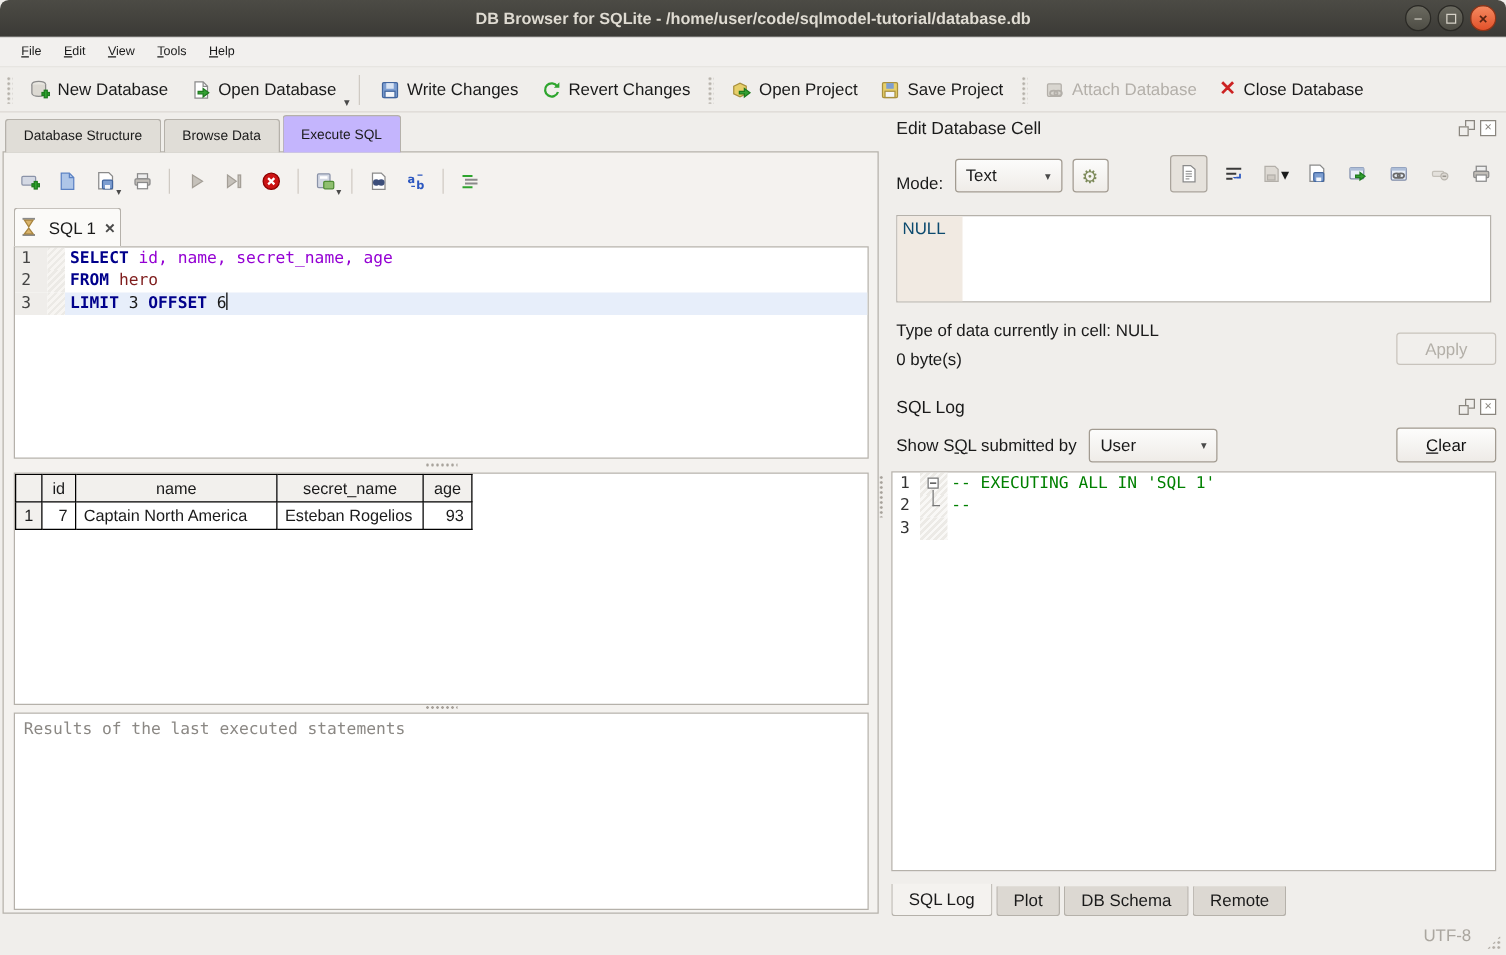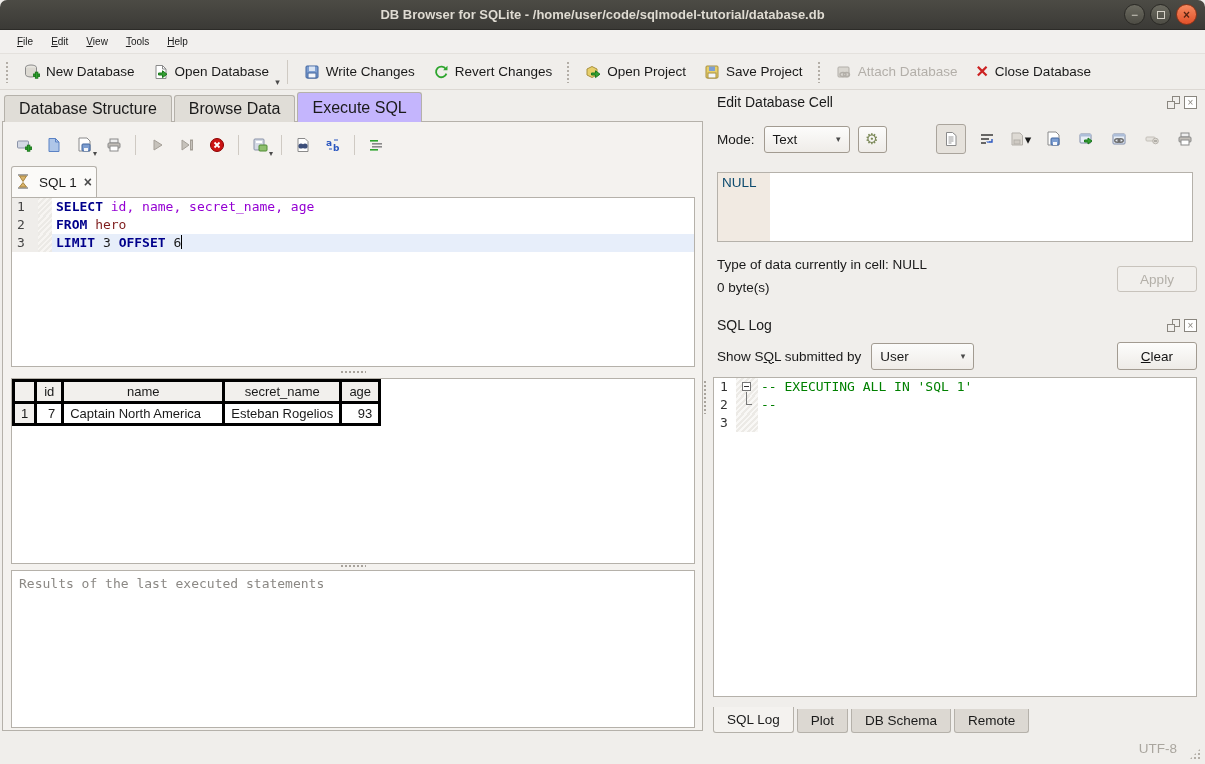--- a/index.html
+++ b/index.html
@@ -35,21 +35,21 @@
   .caret { font-size:9px; color:#4a4a4a; margin-left:-3px; align-self:flex-end; padding-bottom:2px; }
   .icon16 { width:16px; height:16px; display:inline-block; flex:none; }
   .bigx { color:#cc2222; font-weight:bold; font-size:16px; line-height:16px; }
 
   
   .content { position:absolute; left:0; top:90px; width:1205px; height:643px; }
 
   
   .tabbar { position:absolute; left:4px; top:2px; display:flex; align-items:flex-end; z-index:3; }
   .tab { height:27px; padding:4px 14px; background:#e0ddd7; border:1px solid #b5b1aa; border-bottom:none;
-    margin-right:2px; font-size:16px; border-radius:3px 3px 0 0; display:flex; align-items:center; }
+    margin-right:2px; font-size:11px; border-radius:3px 3px 0 0; display:flex; align-items:center; }
   .tab.active { height:30px; background:#c4b5fd; position:relative; z-index:4; }
 
   .tabframe { position:absolute; left:2px; top:31px; width:701px; height:610px;
     background:#f4f2ef; border:1px solid #b5b1aa; }
 
   
   .sqltoolbar { position:absolute; left:8px; top:8px; height:30px; display:flex; align-items:center; gap:4px; }
   .sbtn { width:26px; height:26px; display:flex; align-items:center; justify-content:center; border-radius:3px; position:relative; }
   .ssep { width:1px; height:20px; background:#cfcac3; margin:0 4px; }
   .sbtn .dd { position:absolute; right:0px; bottom:0px; font-size:8px; color:#4a4a4a; }
@@ -73,21 +73,21 @@
   .tok-tbl { color:#7f1d1d; }
   .tok-num { color:#1a1a1a; }
   .cursor { display:inline-block; width:1px; height:14px; background:#000; vertical-align:-2px; }
 
   .splitdots { position:absolute; left:0; width:100%; height:6px; display:flex; align-items:center; justify-content:center; }
   .dots-h { width:26px; height:4px; background-image:radial-gradient(circle,#a8a39c 1px,transparent 1.2px); background-size:4px 4px; }
 
   
   .gridbox { position:absolute; left:8px; top:256px; width:684px; height:186px; background:#fff; border:1px solid #b5b1aa; overflow:hidden; }
   table.grid { border-collapse:collapse; font-size:13px; }
-  table.grid th, table.grid td { border:3px solid #000000; padding:2px 6px; height:22px; }
+  table.grid th, table.grid td { border:1px solid #000000; padding:2px 6px; height:22px; }
   table.grid th { background:#f2f0ed; font-weight:normal; text-align:center; }
   table.grid td.numcell { text-align:right; }
   th.c-rn { width:21px; } th.c-id { width:27px; } th.c-name { width:161px; } th.c-sn { width:117px; } th.c-age { width:39px; }
   table.grid th.rowhdr { background:#f2f0ed; }
 
   
   .msgbox { position:absolute; left:8px; top:448px; width:684px; height:158px; background:#fff; border:1px solid #b5b1aa;
     font-family:"DejaVu Sans Mono", monospace; font-size:13px; color:#8b8884; padding:5px 7px; }
 
   
@@ -99,21 +99,21 @@
   .dock { position:absolute; left:707px; top:0; width:498px; height:643px; }
   .dockhdr { position:absolute; left:10px; right:8px; height:20px; display:flex; align-items:center; font-size:14px; }
   .dockhdr .spacer { flex:1; }
   .dicon { width:13px; height:13px; border:1px solid #8a867f; color:#8a867f; font-size:10px; line-height:11px;
     text-align:center; margin-left:4px; background:#fff; }
   .dicon.float { position:relative; background:transparent; border:none; }
   .dicon.float i { position:absolute; width:8px; height:8px; border:1px solid #8a867f; background:#f0eeeb; }
   .dicon.float i:first-child { right:0; top:0; }
   .dicon.float i:last-child { left:0; bottom:0; }
 
-  .moderow { position:absolute; left:10px; top:34px; height:30px; display:flex; align-items:center; }
+  .moderow { position:absolute; left:10px; top:34px; height:30px; display:flex; align-items:flex-end; }
   .lbl { font-size:13.5px; }
   .select { height:27px; background:linear-gradient(#fcfcfb,#efece8); border:1px solid #a29b91; border-radius:3px;
     display:flex; align-items:center; padding:0 8px; gap:14px; font-size:13.5px; }
   .select .arrow { font-size:9px; color:#4a4a4a; }
   .gearbtn { width:29px; height:27px; margin-left:8px; background:linear-gradient(#fcfcfb,#efece8);
     border:1px solid #a29b91; border-radius:3px; display:flex; align-items:center; justify-content:center; }
   .gear { font-family:"DejaVu Sans", sans-serif; color:#7d8a5a; font-size:15px; }
 
   .celltools { position:absolute; right:8px; top:34px; height:30px; display:flex; align-items:center; gap:9px; }
   .cbtn { width:24px; height:24px; display:flex; align-items:center; justify-content:center; border-radius:3px; position:relative; }

